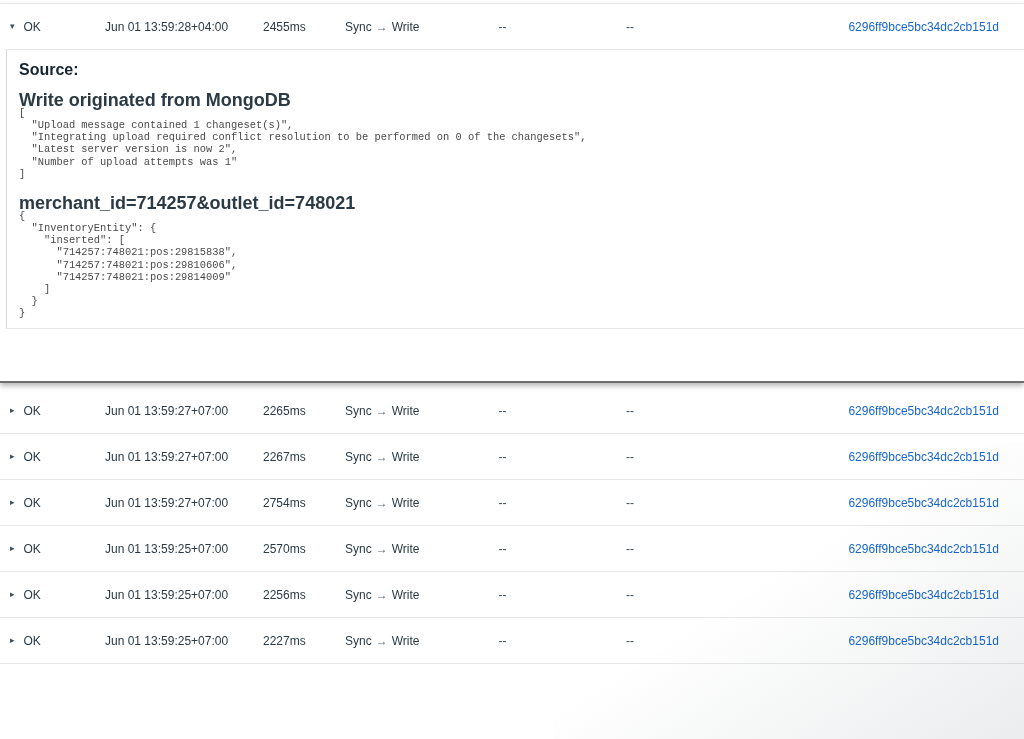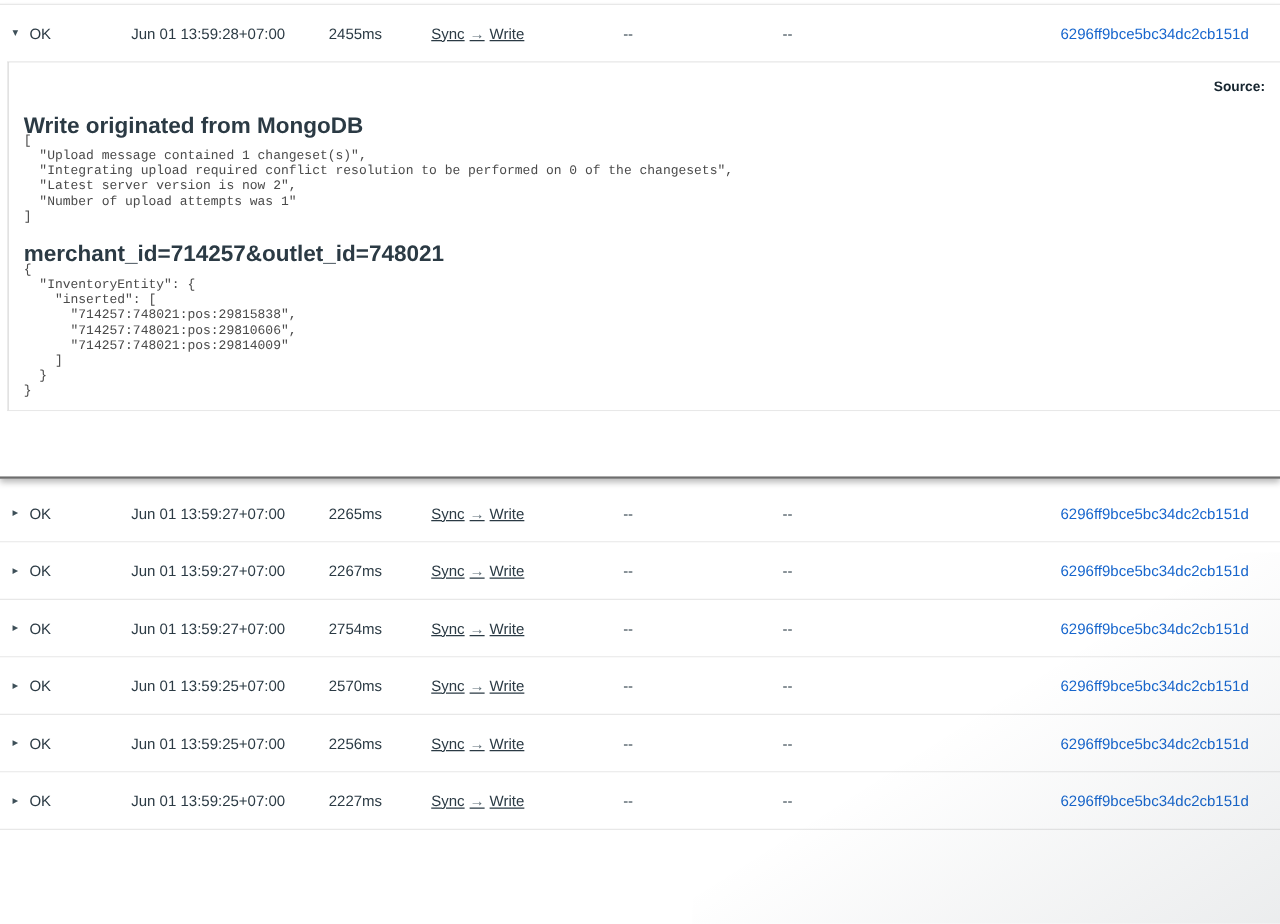--- a/index.html
+++ b/index.html
@@ -12,21 +12,21 @@
     display:grid;
     grid-template-columns:105px 158px 77px 130px 65px 190px 1fr;
     align-items:center;
     font-size:12px;
     color:#2b3a44;
     background:#fff;
     cursor:pointer;
   }
   .cell-status { padding-left:10px; display:flex; align-items:center; gap:9px; }
   .caret { font-size:9px; color:#3d4f58; line-height:1; position:relative; top:0px; }
-  .cell-type { padding-left:5px; white-space:nowrap;text-decoration:underline; }
+  .cell-type { padding-left:5px; white-space:nowrap; }
   .type-arrow { color:#5d6c75; padding:0 4px; }
   .cell-dash { text-align:center; color:#3b4a54; }
   .cell-link { text-align:right; padding-right:25px; }
   .cell-link a { color:#1766cd; text-decoration:none; }
 
   
   .expanded-card {
     position:relative; z-index:2;
     margin-top:3px;
     background:#fff;
@@ -37,21 +37,21 @@
   .expanded-card .log-row { height:45px; }
 
   .detail {
     margin-left:6px;
     border-left:1px solid #d8d8d8;
     border-top:1px solid #e8e8e8;
     border-bottom:1px solid #e8e8e8;
     padding:13px 12px 9px 12px;
     background:#fff;
   }
-  .detail .lbl { font-size:11px; font-weight:bold; color:#16252f; line-height:14px;text-align:right; }
+  .detail .lbl { font-size:16px; font-weight:bold; color:#16252f; line-height:14px; }
   .detail .val { font-size:18px; color:#2b3a44; line-height:14px; margin-top:16px;font-weight:bold; }
   .detail .lbl.after-val { margin-top:12px; }
   .detail .lbl.after-pre { margin-top:10px; }
   .detail pre {
     font-family:"Liberation Mono", monospace;
     font-size:10.4px; line-height:12.15px;
     color:#4a4a4a; white-space:pre;
   }
   .card-footer { height:52px; background:#fff; }
 
@@ -70,21 +70,21 @@
 <body>
 
 <div class="viewport">
 
   <section class="expanded-card">
     <div class="log-row">
       <div class="cell cell-status">
         <span class="caret">▾</span>
         <span>OK</span>
       </div>
-      <div class="cell">Jun 01 13:59:28+07:00</div>
+      <div class="cell">Jun 01 13:59:28+04:00</div>
       <div class="cell">2455ms</div>
       <div class="cell cell-type">
         <span>Sync</span><span class="type-arrow">→</span><span>Write</span>
       </div>
       <div class="cell cell-dash">--</div>
       <div class="cell cell-dash">--</div>
       <div class="cell cell-link">
         <a href="#">6296ff9bce5bc34dc2cb151d</a>
       </div>
     </div>

